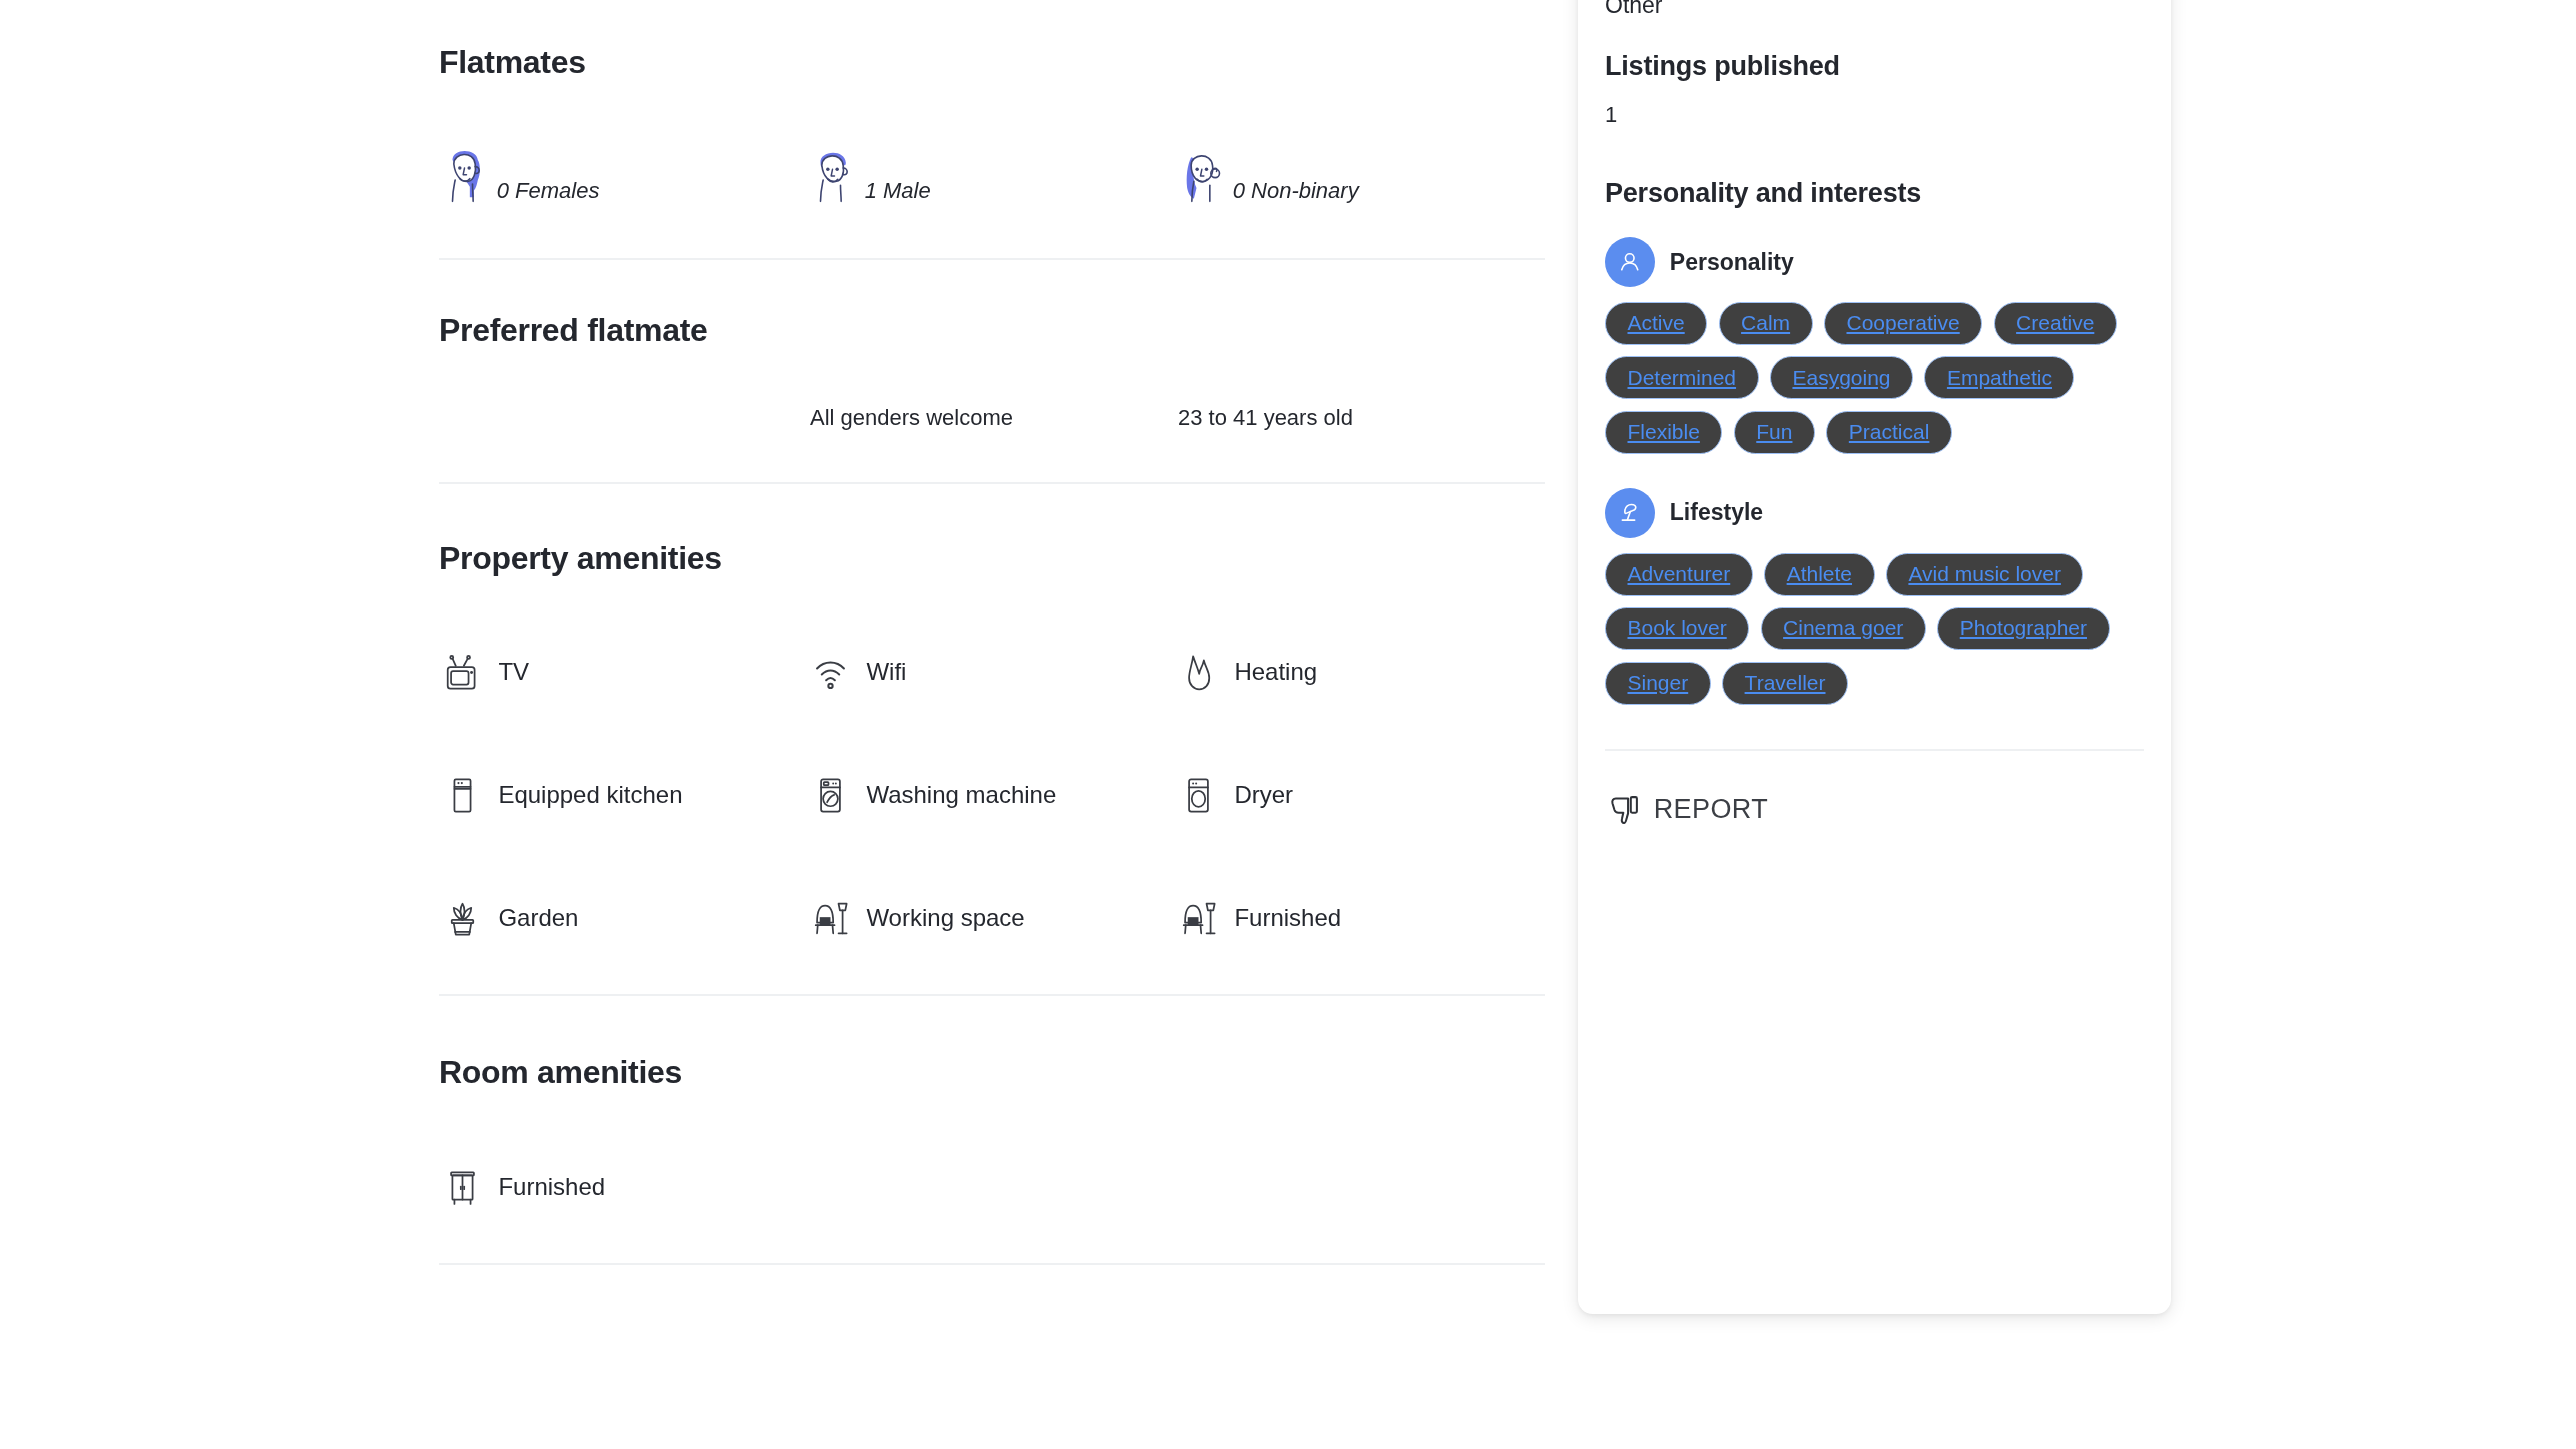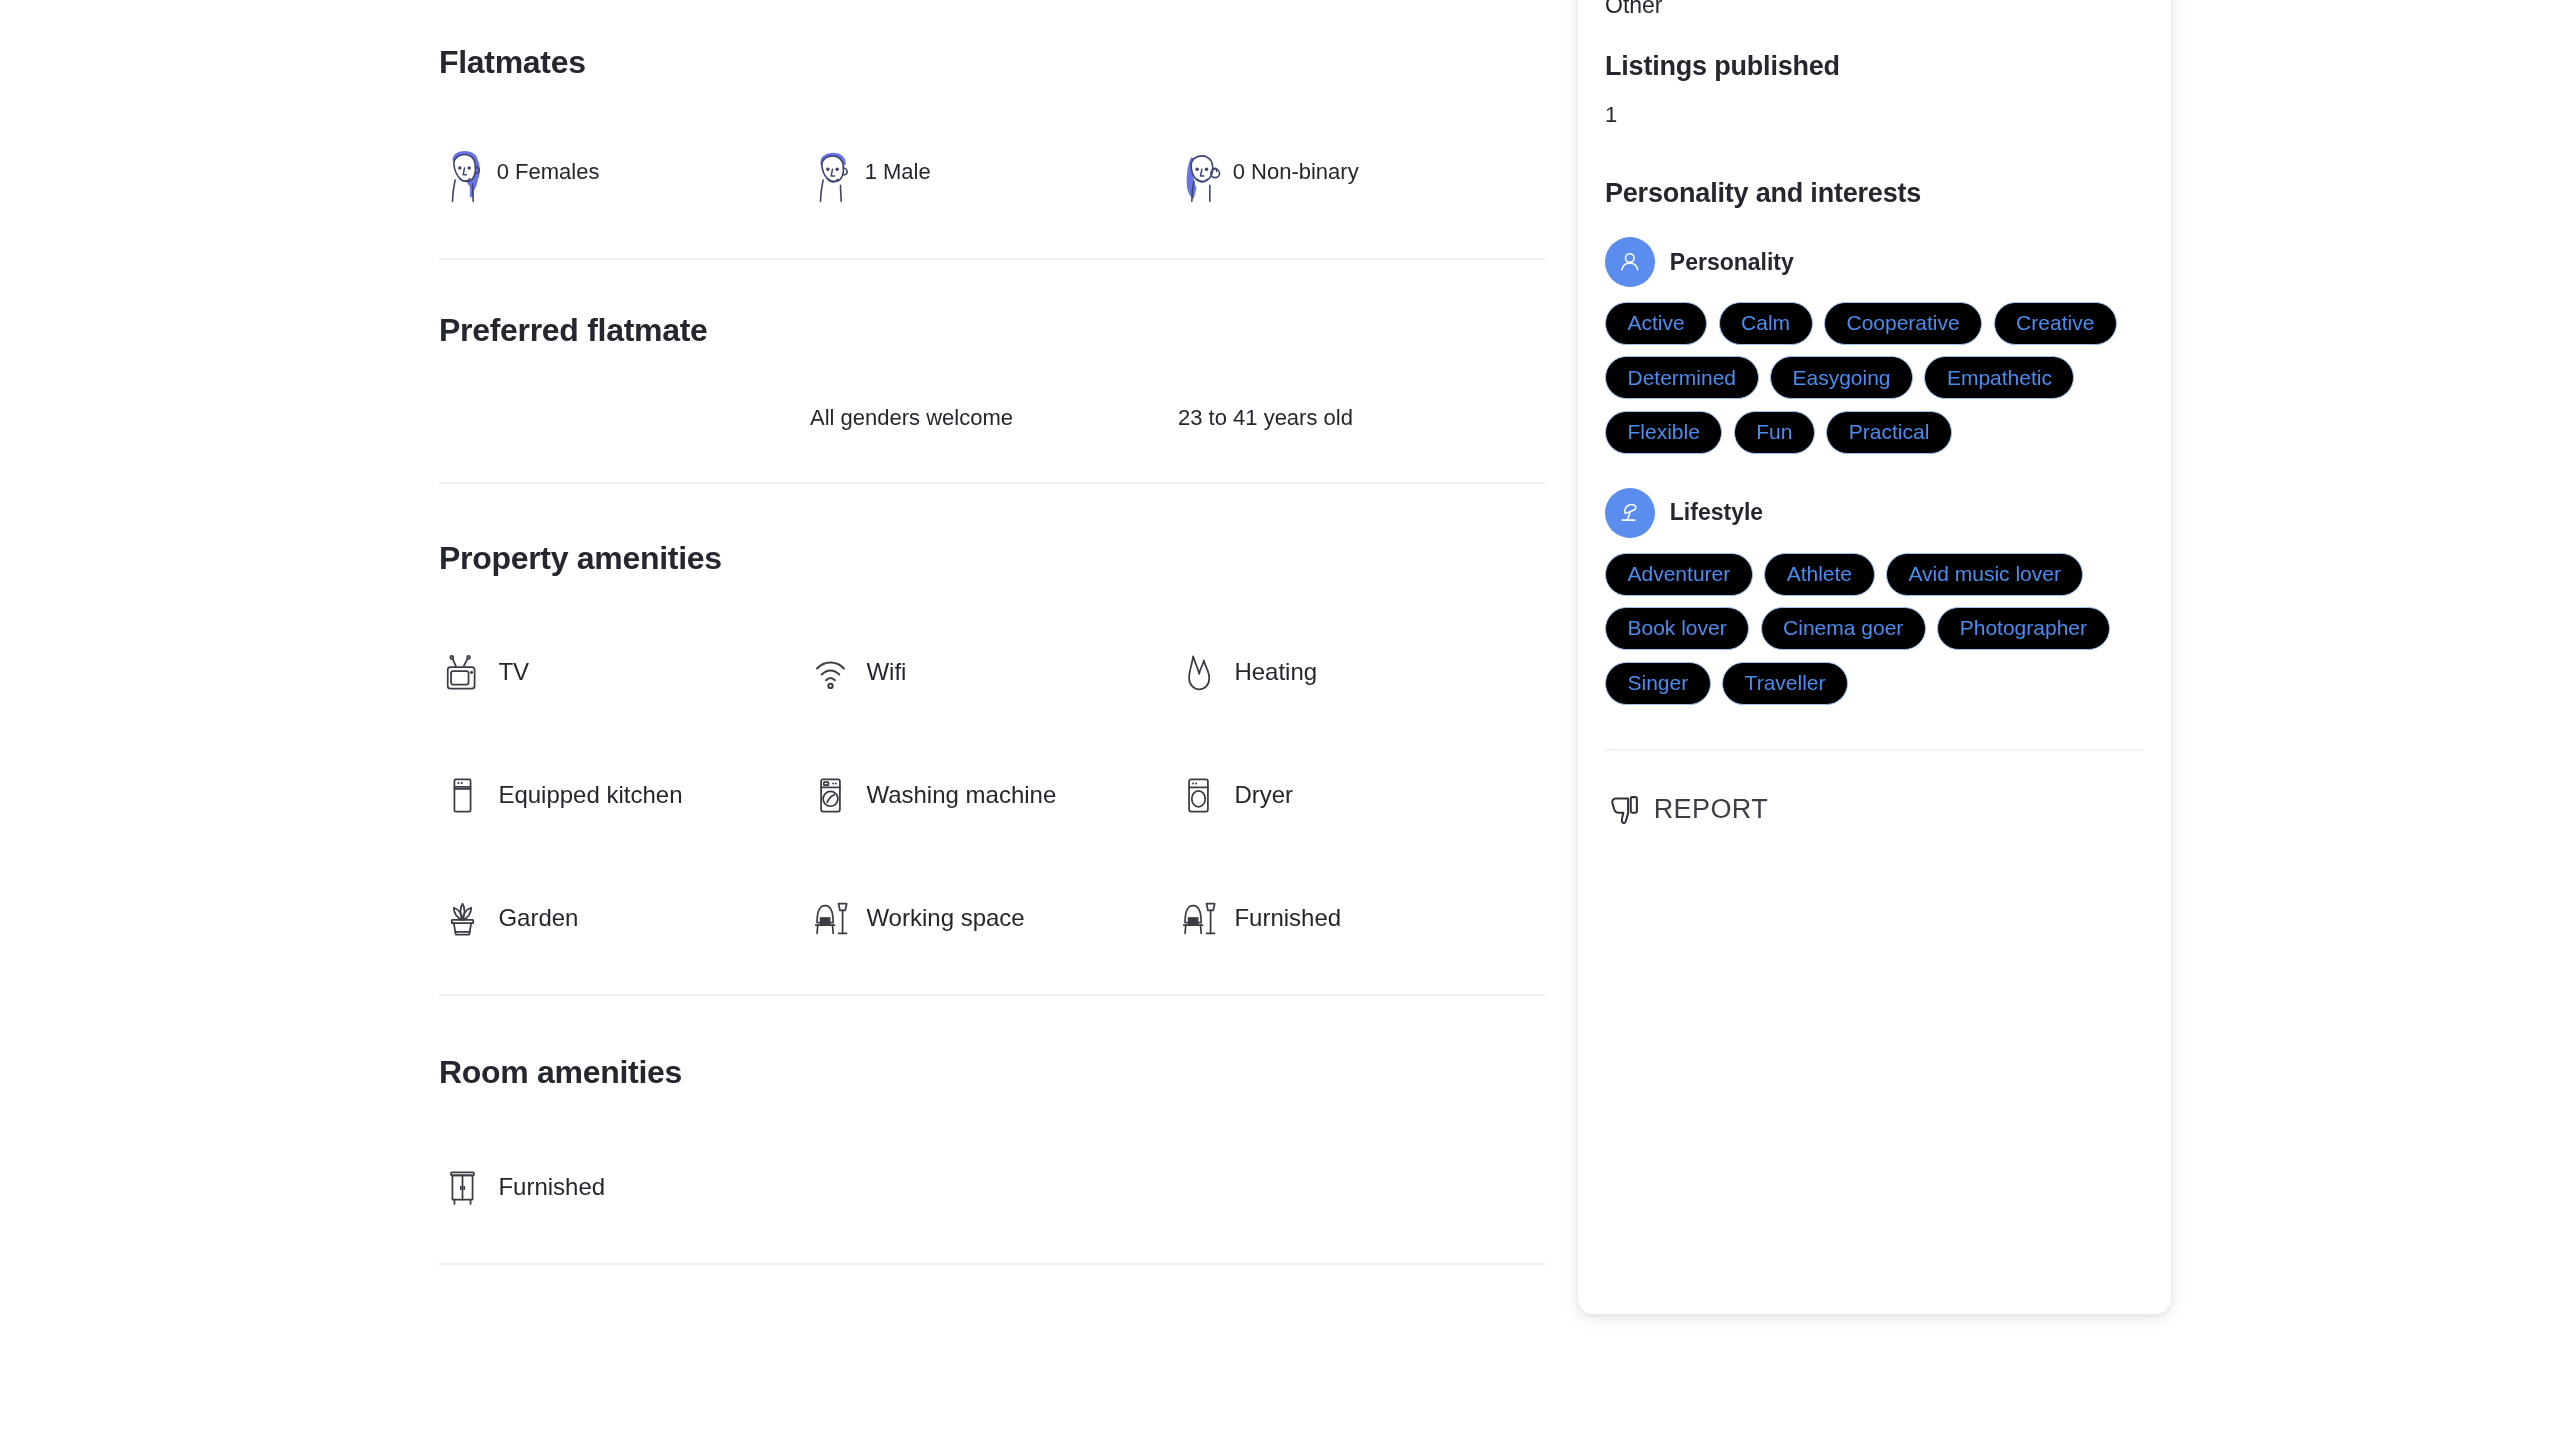--- a/index.html
+++ b/index.html
@@ -29,22 +29,23 @@
     width: 1106px;
   }
 
   
   .flatmates-row {
     display: flex;
     margin-top: 59px;
   }
   .flatmate-item {
     display: flex;
-    align-items: center;
+    align-items: flex-end;
     width: 368px;
+    font-style: italic;
   }
   .flatmate-item .avatar { width: 51px; height: 64px; flex: none; }
   .flatmate-item .fm-label {
     font-size: 22px;
     color: #24272e;
     margin-left: 6.7px;
     white-space: nowrap;
   }
 
   
@@ -145,22 +146,23 @@
     margin-top: 14.8px;
     gap: 11.4px 11.4px;
   }
   .chip {
     border: 1.3px solid #9dc0f5;
     border-radius: 670px;
     color: #4a8cf0;
     font-size: 21px;
     padding: 9.4px 21.5px 10.7px 21.5px;
     line-height: 1;
-    background: #000000;
+    background: #404040;
     white-space: nowrap;
+    text-decoration: underline;
   }
 
   .report-sep {
     height: 2px;
     background: #eef0f2;
     margin-top: 44px;
     width: 539px;
   }
   .report-row {
     display: flex;

